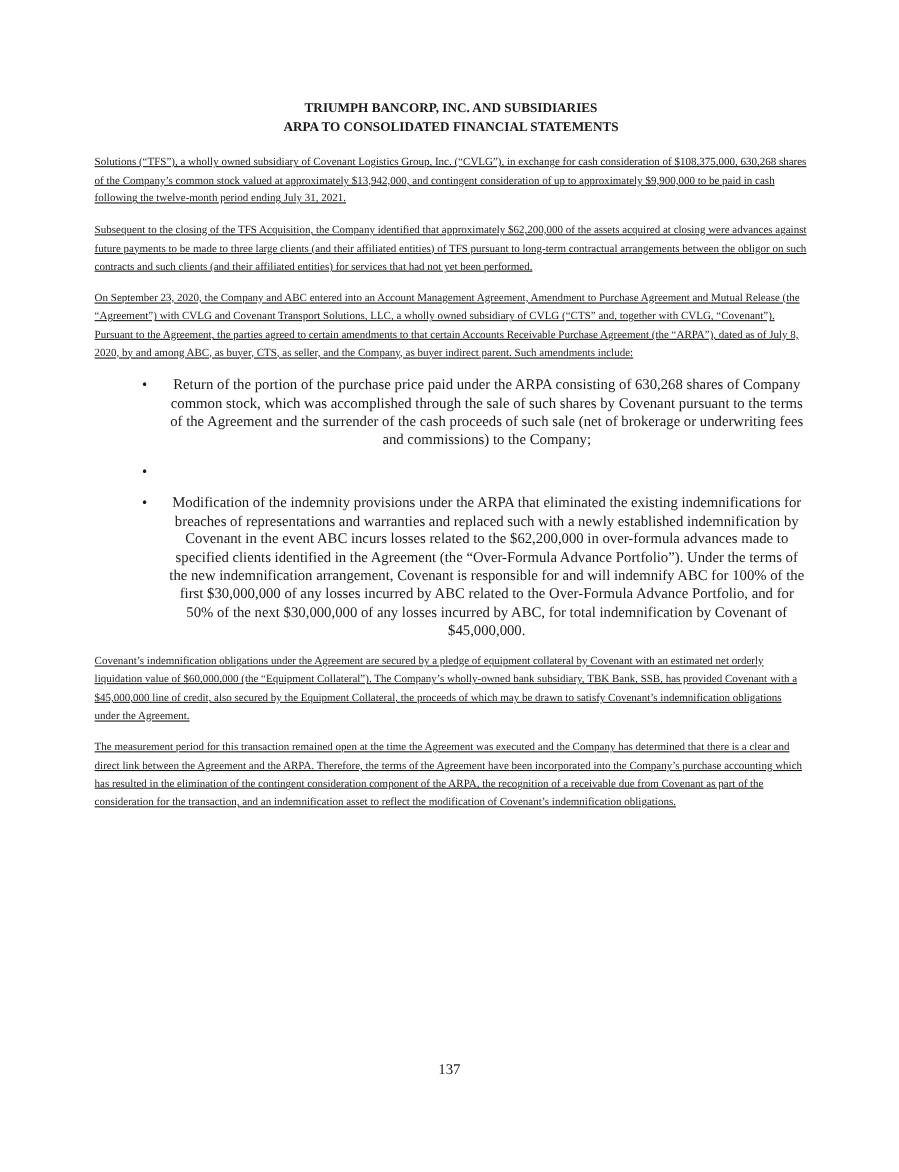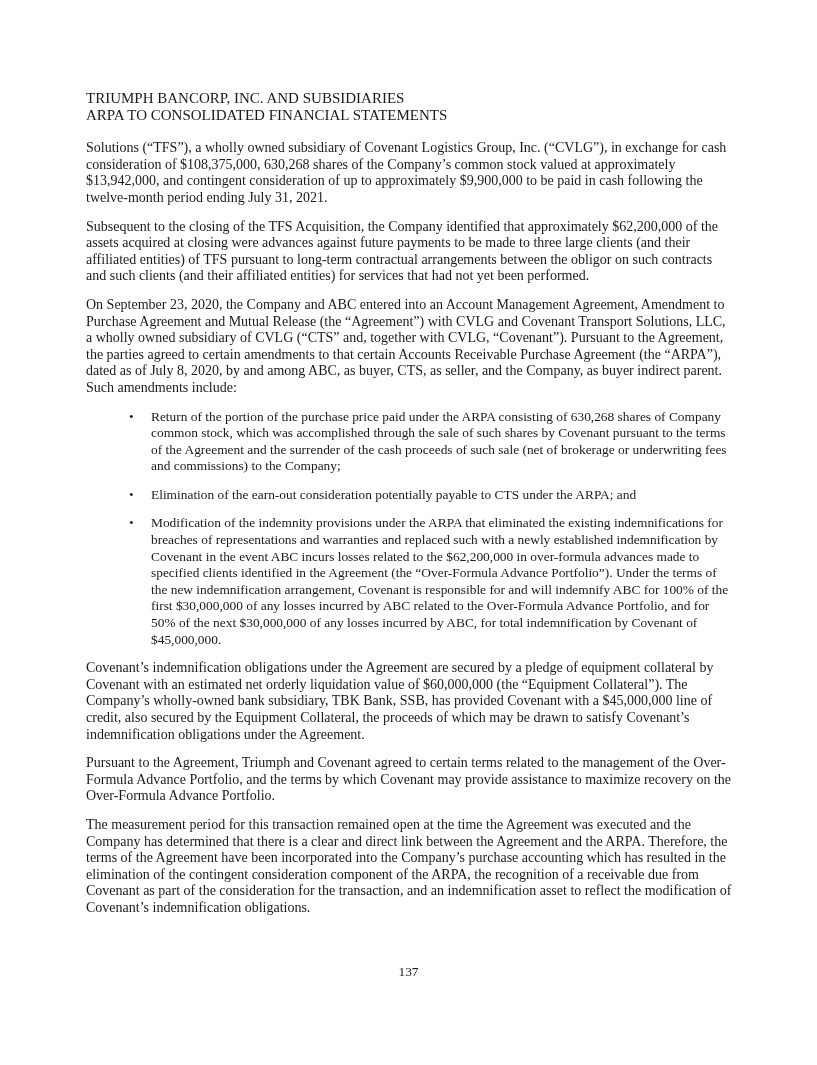--- a/index.html
+++ b/index.html
@@ -15,29 +15,31 @@
     color: #1a1a1a;
     -webkit-font-smoothing: antialiased;
   }
   .page {
     position: absolute;
     left: 86px;
     top: 90px;
     width: 648px;
   }
   .doc-title {
-    font-weight: 400;
-    font-size: 15px;
+    text-align: center;
+    font-weight: 700;
+    font-size: 12px;
     line-height: 16.6px;
   }
   .para {
     margin: 12px 0 0 0;
-    font-size: 14px;
+    font-size: 10px;
     line-height: 16.6px;
     text-align: left;
+    text-decoration: underline;
   }
   .doc-title + .para {
     margin-top: 17px;
   }
   .bullet-list {
     list-style: none;
     margin: 0;
     padding: 0;
   }
   .bullet-item {
@@ -45,20 +47,21 @@
     margin-top: 12px;
     padding-left: 43px;
     font-size: 13.4px;
     line-height: 16.6px;
   }
   .bullet-marker {
     flex: 0 0 22px;
   }
   .bullet-text {
     flex: 1 1 auto;
+    text-align: center;
   }
   .page-number {
     position: absolute;
     left: 0;
     top: 964px;
     width: 817px;
     text-align: center;
     font-size: 13.4px;
     line-height: 16.6px;
   }
@@ -79,30 +82,28 @@
 
   <p class="para">On September 23, 2020, the Company and ABC entered into an Account Management Agreement, Amendment to Purchase Agreement and Mutual Release (the “Agreement”) with CVLG and Covenant Transport Solutions, LLC, a wholly owned subsidiary of CVLG (“CTS” and, together with CVLG, “Covenant”). Pursuant to the Agreement, the parties agreed to certain amendments to that certain Accounts Receivable Purchase Agreement (the “ARPA”), dated as of July 8, 2020, by and among ABC, as buyer, CTS, as seller, and the Company, as buyer indirect parent. Such amendments include:</p>
 
   <ul class="bullet-list">
     <li class="bullet-item">
       <span class="bullet-marker">•</span>
       <span class="bullet-text">Return of the portion of the purchase price paid under the ARPA consisting of 630,268 shares of Company common stock, which was accomplished through the sale of such shares by Covenant pursuant to the terms of the Agreement and the surrender of the cash proceeds of such sale (net of brokerage or underwriting fees and commissions) to the Company;</span>
     </li>
     <li class="bullet-item">
       <span class="bullet-marker">•</span>
-      <span class="bullet-text">Elimination of the earn-out consideration potentially payable to CTS under the ARPA; and</span>
     </li>
     <li class="bullet-item">
       <span class="bullet-marker">•</span>
       <span class="bullet-text">Modification of the indemnity provisions under the ARPA that eliminated the existing indemnifications for breaches of representations and warranties and replaced such with a newly established indemnification by Covenant in the event ABC incurs losses related to the $62,200,000 in over-formula advances made to specified clients identified in the Agreement (the “Over-Formula Advance Portfolio”). Under the terms of the new indemnification arrangement, Covenant is responsible for and will indemnify ABC for 100% of the first $30,000,000 of any losses incurred by ABC related to the Over-Formula Advance Portfolio, and for 50% of the next $30,000,000 of any losses incurred by ABC, for total indemnification by Covenant of $45,000,000.</span>
     </li>
   </ul>
 
   <p class="para">Covenant’s indemnification obligations under the Agreement are secured by a pledge of equipment collateral by Covenant with an estimated net orderly liquidation value of $60,000,000 (the “Equipment Collateral”). The Company’s wholly-owned bank subsidiary, TBK Bank, SSB, has provided Covenant with a $45,000,000 line of credit, also secured by the Equipment Collateral, the proceeds of which may be drawn to satisfy Covenant’s indemnification obligations under the Agreement.</p>
 
-  <p class="para">Pursuant to the Agreement, Triumph and Covenant agreed to certain terms related to the management of the Over-Formula Advance Portfolio, and the terms by which Covenant may provide assistance to maximize recovery on the Over-Formula Advance Portfolio.</p>
 
 
   <p class="para">The measurement period for this transaction remained open at the time the Agreement was executed and the Company has determined that there is a clear and direct link between the Agreement and the ARPA. Therefore, the terms of the Agreement have been incorporated into the Company’s purchase accounting which has resulted in the elimination of the contingent consideration component of the ARPA, the recognition of a receivable due from Covenant as part of the consideration for the transaction, and an indemnification asset to reflect the modification of Covenant’s indemnification obligations.</p>
 
 </div>
 
 <div class="page-number">137</div>
 
 </body></html>

